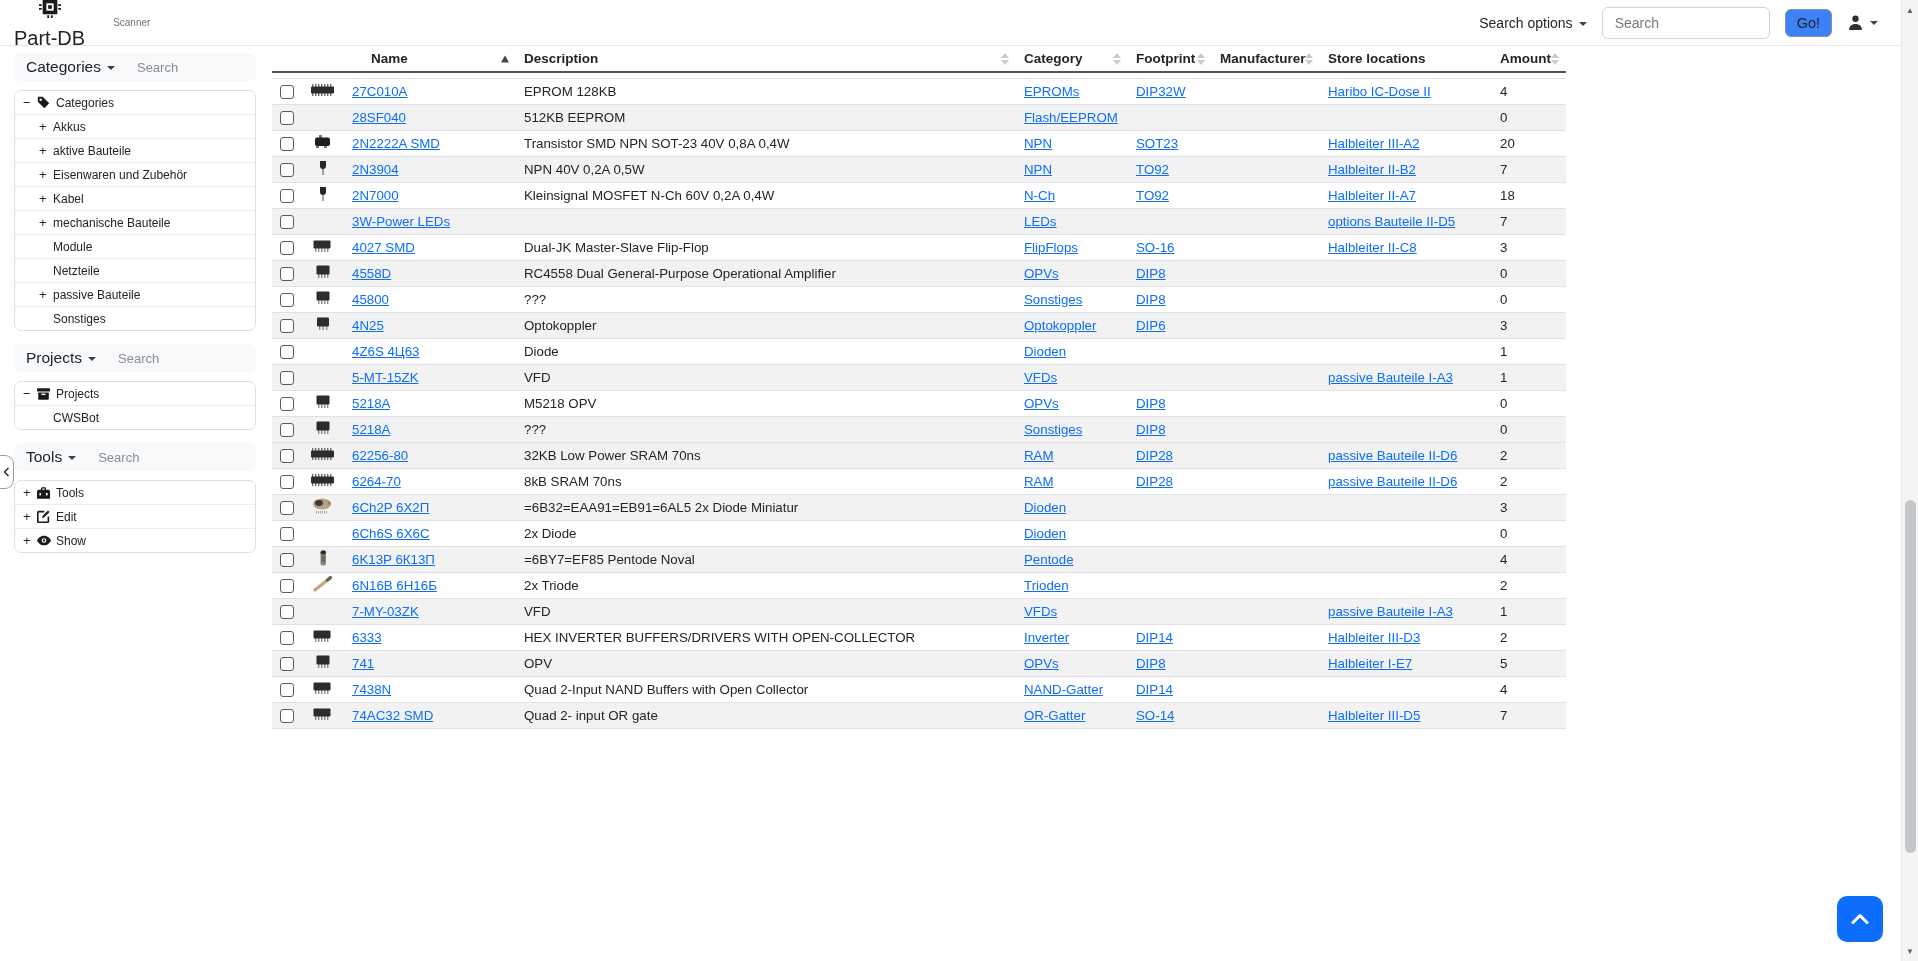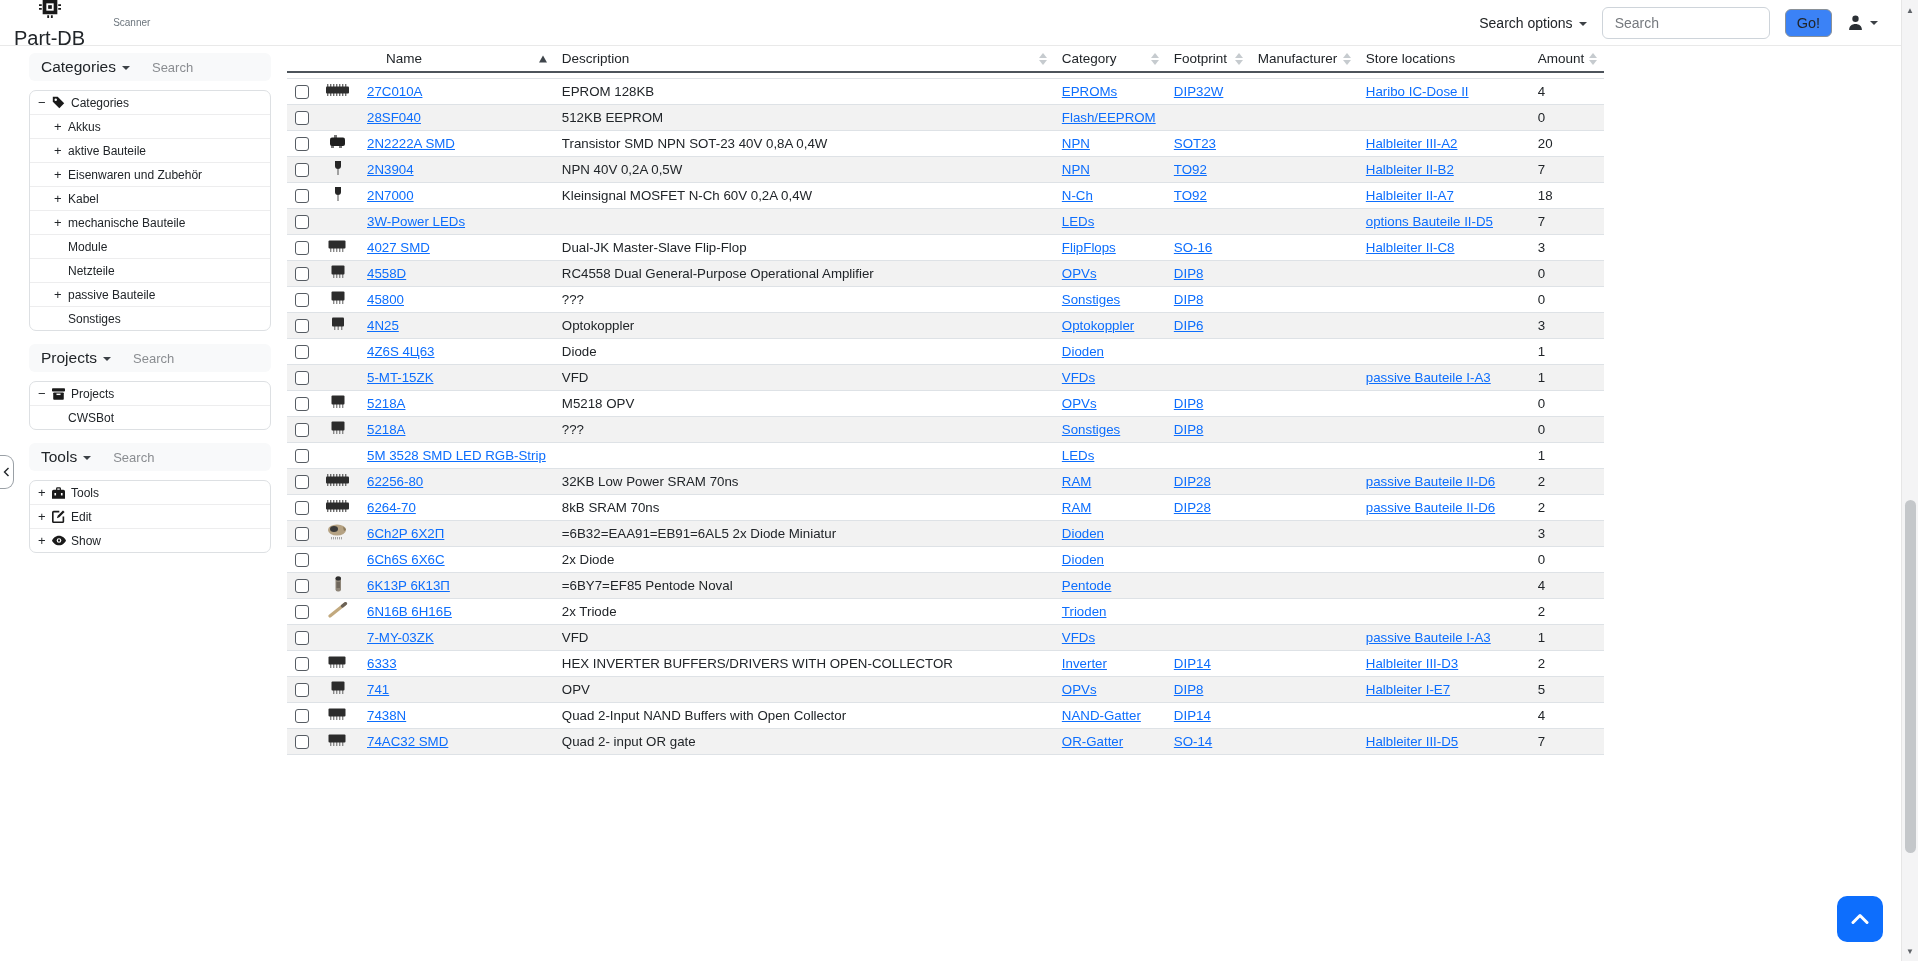--- a/index.html
+++ b/index.html
@@ -18,21 +18,21 @@
   .search-opts{font-size:14px;cursor:pointer;white-space:nowrap;}
   .nav-search{width:168px;height:32px;border:1px solid #ced4da;border-radius:6px;padding:0 12px;
               font-size:14px;font-family:inherit;color:#212529;box-sizing:border-box;outline:none;}
   .nav-search::placeholder{color:#75797e;}
   .go-btn{border:1px solid #8a9198;border-radius:6px;background:#3b82f6;padding:5px 11px;
           font-size:14.5px;font-family:inherit;color:#212529;cursor:pointer;}
   .user-box{display:flex;align-items:center;cursor:pointer;}
 
   
   .page{display:flex;align-items:flex-start;}
-  .sidebar{width:264px;flex:none;box-sizing:border-box;padding:7px 8px 0 14px;margin-left:15px;}
+  .sidebar{width:264px;flex:none;box-sizing:border-box;padding:7px 8px 0 14px;}
   .content{margin-left:8px;flex:none;}
 
   
   .side-section{margin-bottom:13px;}
   .side-head{background:#f8f9fa;border-radius:6px;padding:5px 12px;display:flex;align-items:baseline;
              gap:20px;margin-bottom:9px;}
   .side-title{font-size:15.5px;cursor:pointer;white-space:nowrap;}
   .side-search{border:none;background:transparent;font-size:13px;font-family:inherit;width:90px;outline:none;color:#212529;}
   .side-search::placeholder{color:#8a8d91;}
   .tree{background:#fff;border:1px solid #dde0e3;border-radius:7px;overflow:hidden;}
@@ -44,21 +44,21 @@
   .tree-ic{width:15px;margin-right:4px;display:flex;align-items:center;flex:none;color:#212529;}
   .tree-label{white-space:nowrap;}
 
   
   .collapse-handle{position:absolute;left:0;top:455px;width:13px;height:32px;background:#fff;
                    border:1px solid #9aa0a6;border-left:none;border-radius:0 9px 9px 0;
                    display:flex;align-items:center;justify-content:center;font-size:10px;color:#212529;cursor:pointer;}
 
   
   table{border-collapse:collapse;table-layout:fixed;font-size:13.3px;margin-top:0;}
-  th{text-align:left;font-weight:normal;font-size:13.5px;padding:0 8px;height:26px;
+  th{text-align:left;font-weight:bold;font-size:13.5px;padding:0 8px;height:26px;
      border-bottom:2px solid #4d545b;position:relative;white-space:nowrap;cursor:pointer;box-sizing:border-box;}
   th.name-th{padding-left:27px;}
   td{padding:0 8px;height:26px;border-bottom:1px solid #dee2e6;white-space:nowrap;overflow:hidden;box-sizing:border-box;}
   tr.stripe td{background:#f2f2f2;}
   tr.sliver td{height:6px;border-bottom:1px solid #dee2e6;background:#fff;}
   .cb{width:12px;height:12px;border:1.6px solid #565c63;border-radius:3px;display:inline-block;
       background:#fff;cursor:pointer;vertical-align:middle;}
   .thumb{display:inline-flex;width:26px;height:16px;align-items:center;justify-content:center;cursor:pointer;}
   .sort-asc{position:absolute;right:7px;top:50%;transform:translateY(-50%);width:0;height:0;
             border-left:4.5px solid transparent;border-right:4.5px solid transparent;border-bottom:7px solid #3f454b;}
@@ -523,31 +523,20 @@
                 </svg>
               </span></td>
             <td><a>5218A</a></td>
             <td>???</td>
             <td><a>Sonstiges</a></td>
             <td><a>DIP8</a></td>
             <td></td>
             <td></td>
             <td>0</td>
           </tr>
-          <tr>
-            <td><span class="cb"></span></td>
-            <td></td>
-            <td><a>5M 3528 SMD LED RGB-Strip</a></td>
-            <td></td>
-            <td><a>LEDs</a></td>
-            <td></td>
-            <td></td>
-            <td></td>
-            <td>1</td>
-          </tr>
           <tr class="stripe">
             <td><span class="cb"></span></td>
             <td><span class="thumb">
                 <svg xmlns="http://www.w3.org/2000/svg" width="26" height="16" viewBox="0 0 26 16">
                   <g fill="#6d6d6d">
                     <rect x="2" y="2" width="1.4" height="3"></rect>
                     <rect x="2" y="11" width="1.4" height="3"></rect>
                     <rect x="5" y="2" width="1.4" height="3"></rect>
                     <rect x="5" y="11" width="1.4" height="3"></rect>
                     <rect x="8" y="2" width="1.4" height="3"></rect>

